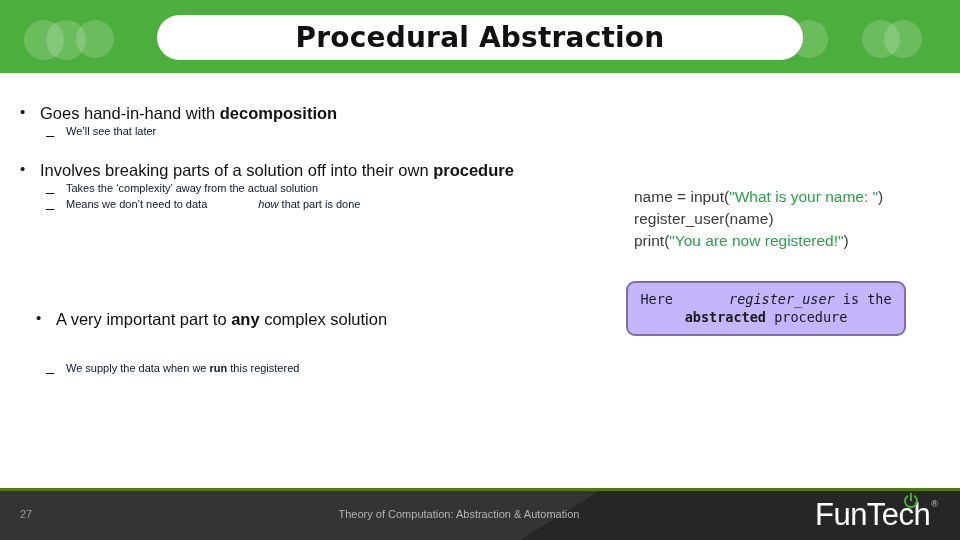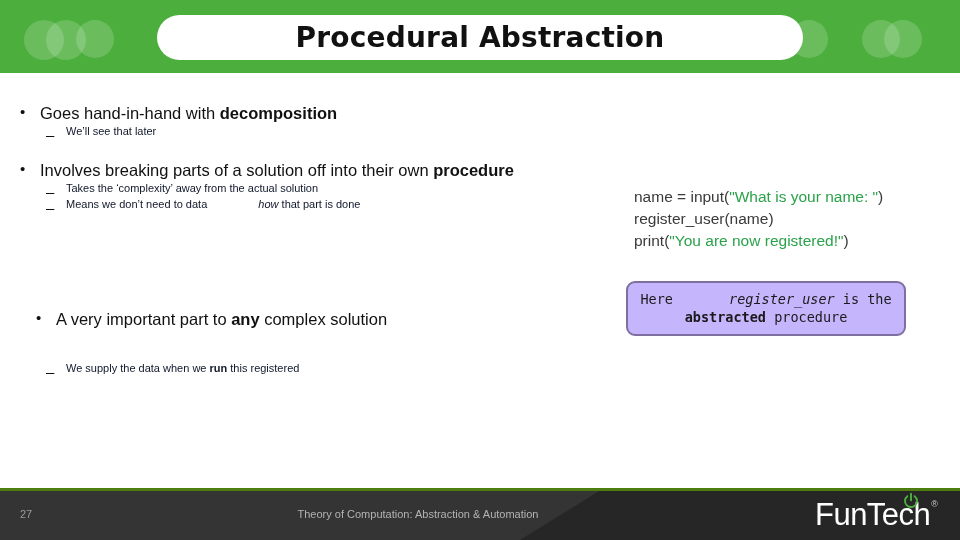--- a/index.html
+++ b/index.html
@@ -180,20 +180,21 @@
   }
   .footer-title {
     position: absolute;
     left: 0;
     top: 17px;
     width: 836px;
     text-align: center;
     font-size: 11px;
     color: #b3b3b3;
     font-family: "Liberation Sans", sans-serif;
+    padding-left: 41px;
   }
   .logo {
     position: absolute;
     right: 22px;
     top: 8px;
     height: 40px;
     display: flex;
     align-items: flex-start;
   }
   .logo-text {

